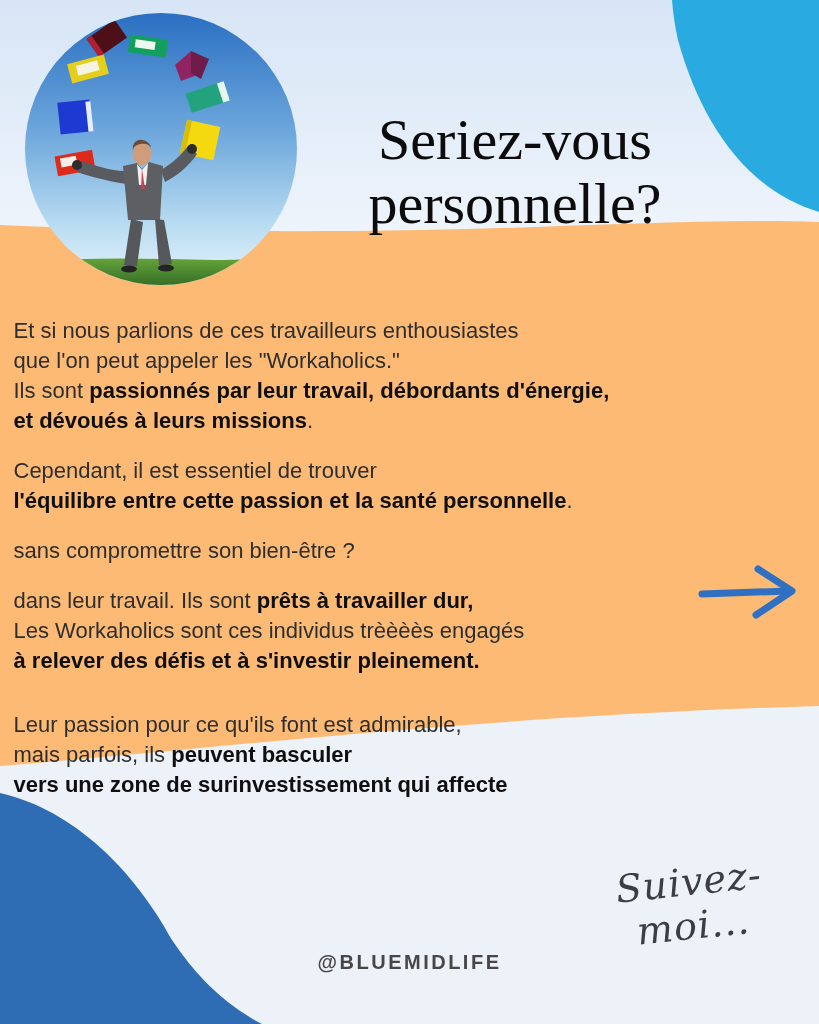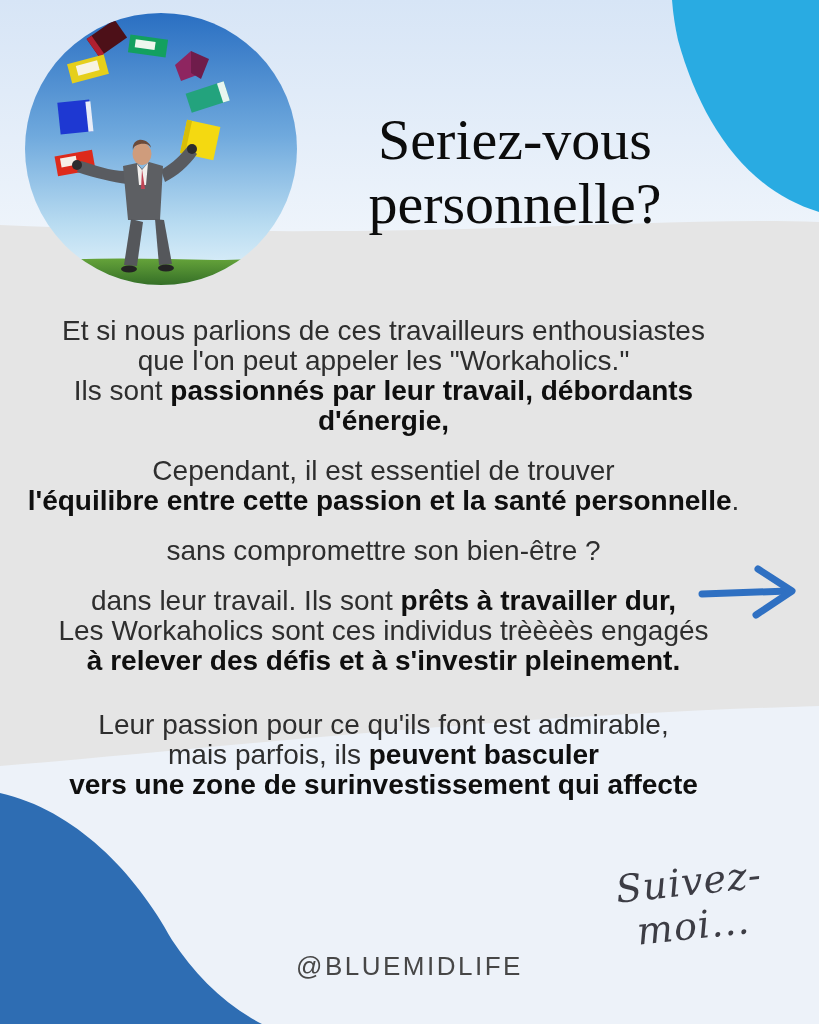--- a/index.html
+++ b/index.html
@@ -1,45 +1,45 @@
 <!DOCTYPE html>
 <html><head>
 <meta charset="utf-8">
 <style>
   html,body{margin:0;padding:0;background:#ffffff;}
-  .canvas{position:relative;width:819px;height:1024px;overflow:hidden;background:#e5e5e5;
+  .canvas{position:relative;width:819px;height:1024px;overflow:hidden;background:#fdba74;
           font-family:"Liberation Sans",sans-serif;}
   .bg-svg{position:absolute;left:0;top:0;width:819px;height:1024px;}
 
   
   .photo-wrap{position:absolute;left:25px;top:13px;width:272px;height:272px;border-radius:50%;
               overflow:hidden;}
 
   
   .title{position:absolute;left:290px;top:108px;width:450px;text-align:center;
          font-family:"Liberation Serif",serif;font-weight:400;color:#0c0c0c;
          font-size:58px;line-height:64px;letter-spacing:0px;}
 
   
-  .body-text{position:absolute;left:0;top:316px;width:767px;text-align:center;
-             font-size:28px;line-height:30px;color:#2e2e2e;}
+  .body-text{position:absolute;left:0;top:316px;width:767px;text-align:left;
+             font-size:22px;line-height:30px;color:#2e2e2e;}
   .para{margin:0 auto;width:740px;}
   .para + .para{margin-top:20px;}
   .para.gap-big{margin-top:34px;}
   .b{font-weight:700;color:#0f0f0f;}
 
   
   .arrow{position:absolute;left:688px;top:558px;width:124px;height:72px;}
 
   
   .script-note{position:absolute;left:566px;top:860px;width:250px;text-align:center;
                font-family:"DejaVu Serif",serif;font-style:italic;font-weight:400;
                font-size:38px;color:#3d3d45;transform:rotate(-6deg);letter-spacing:1px;}
   .handle{position:absolute;left:0;top:951px;width:819px;text-align:center;
-          font-size:26px;letter-spacing:2.5px;font-weight:400;color:#474747;}
+          font-size:20px;letter-spacing:2.5px;font-weight:700;color:#474747;}
 </style>
 </head>
 <body>
 
 <div class="canvas">
 
   <svg class="bg-svg" viewBox="0 0 819 1024">
     <defs>
       <linearGradient id="topBand" x1="0" y1="0" x2="0" y2="1">
         <stop offset="0" stop-color="#d7e5f6"></stop>
@@ -123,20 +123,21 @@
   <div class="title">
     <div>Seriez-vous</div>
     <div>personnelle?</div>
   </div>
 
   <div class="body-text">
       <div class="para">
         <div class="tline"><span>Et si nous parlions de ces travailleurs enthousiastes</span></div>
         <div class="tline"><span>que l'on peut appeler les "Workaholics."</span></div>
         <div class="tline"><span>Ils sont </span><span class="b">passionnés par leur travail, débordants d'énergie,</span></div>
+        <div class="tline"><span class="b">et dévoués à leurs missions</span><span>.</span></div>
       </div>
       <div class="para">
         <div class="tline"><span>Cependant, il est essentiel de trouver</span></div>
         <div class="tline"><span class="b">l'équilibre entre cette passion et la santé personnelle</span><span>.</span></div>
       </div>
       <div class="para">
         <div class="tline"><span>sans compromettre son bien-être ?</span></div>
       </div>
       <div class="para">
         <div class="tline"><span>dans leur travail. Ils sont </span><span class="b">prêts à travailler dur,</span></div>

